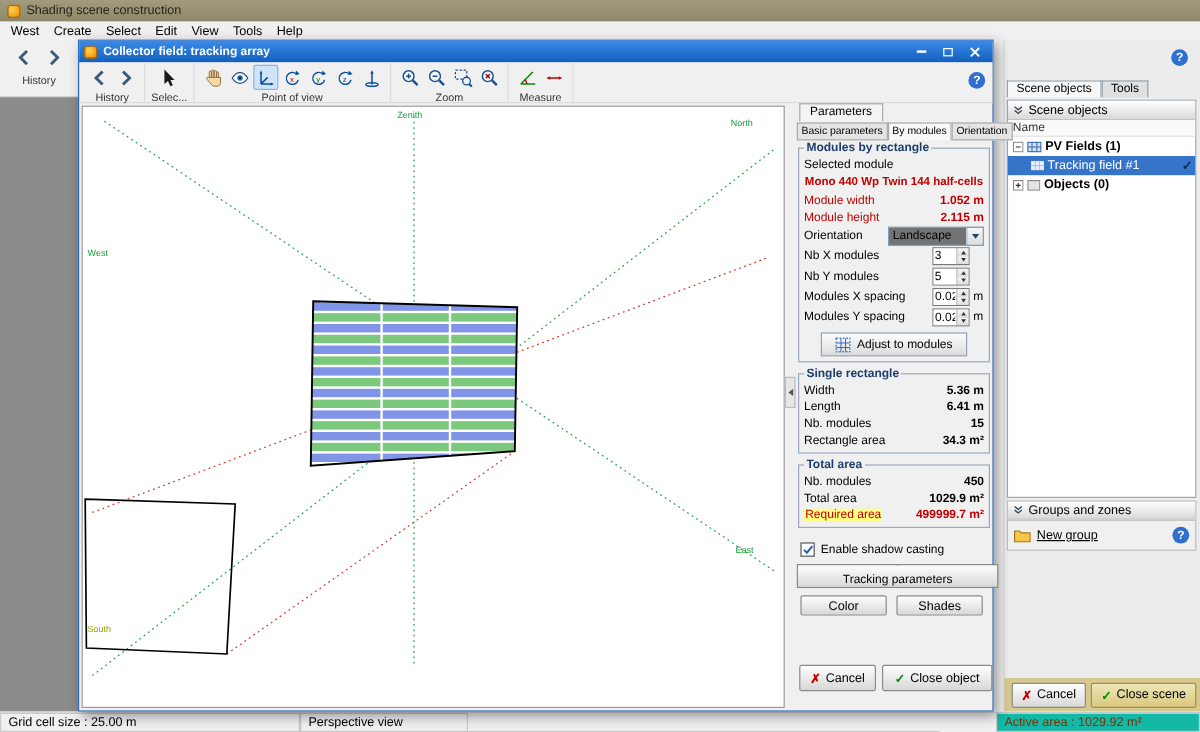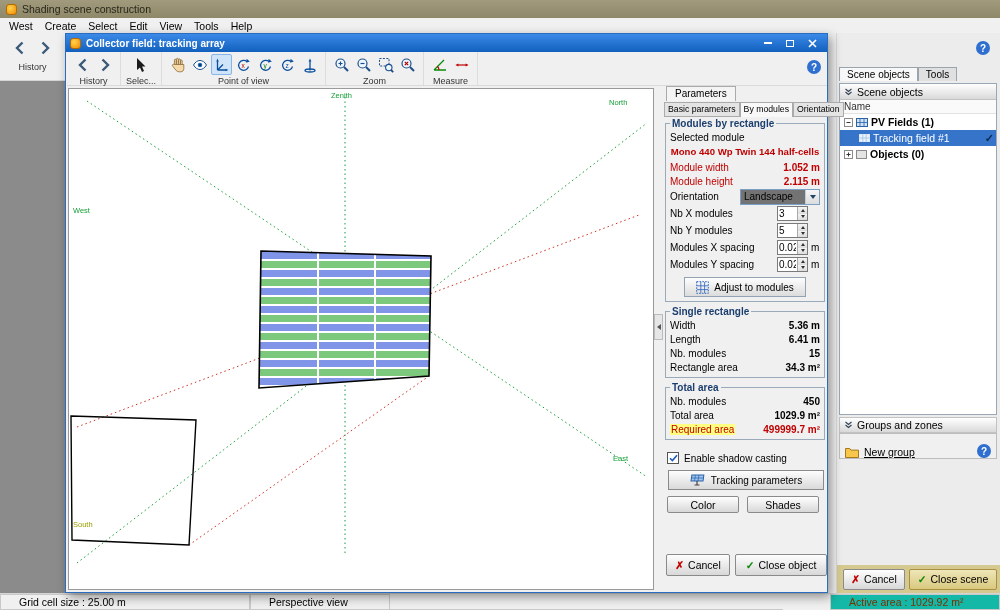--- a/index.html
+++ b/index.html
@@ -40,37 +40,37 @@
              padding:0 4px; font-size:10px; color:#333; }
   .trow { height:16px; display:flex; align-items:center; gap:3px; padding:0 2px 0 4px; font-size:10.5px; cursor:pointer; }
   .trow.bold { font-weight:bold; }
   .trow.sel { background:#3574c9; color:#fff; margin-left:0; }
   .trow.sel .check { margin-left:auto; color:#0b2b55; font-weight:bold; font-size:11px; }
   .indent { width:12px; }
   .gzhdr { position:absolute; left:2px; top:384px; width:158px; height:16px;
            background:linear-gradient(#ffffff,#d9d9d9); border:1px solid #c2c2c2; display:flex; align-items:center;
            gap:4px; padding:0 4px; font-size:10.5px; }
   .gzbox { position:absolute; left:2px; top:400px; width:158px; height:26px; border:1px solid #bdbdbd;
-           background:#f0f0f0; display:flex; align-items:flex-end; gap:5px; padding:0 5px; }
+           background:#f0f0f0; display:flex; align-items:center; gap:5px; padding:0 5px; }
   .gzbox .ng { text-decoration:underline; font-size:10.5px; cursor:pointer; }
   .gzbox .helpdot { margin-left:auto; }
   .rbottom { position:absolute; left:0; top:532px; width:164px; height:28px; background:#d6c98f;
              display:flex; align-items:center; justify-content:flex-end; gap:4px; padding:0 4px; }
 
   .pbtn { display:inline-flex; align-items:center; justify-content:center; gap:4px;
           border:1px solid #8a8a8a; background:linear-gradient(#fefefe,#d8d8d8); font-size:10.5px;
           border-radius:2px; cursor:pointer; }
   .pbtn .x { color:#c00000; font-weight:bold; }
   .pbtn .v { color:#0a8a0a; font-weight:bold; }
   .pbtn.gold { background:linear-gradient(#efe6b8,#d9c87e); border-color:#a89040; }
 
   
   .statusbar { position:absolute; left:0; top:593px; width:1000px; height:17px; background:#f0f0f0;
                border-top:1px solid #d5d5d5; display:flex; font-size:10.5px; }
-  .scell { border:1px solid #c9c9c9; display:flex; align-items:center; padding:0 18px; }
+  .scell { border:1px solid #c9c9c9; display:flex; align-items:center; padding:0 6px; }
   .scell.c1 { width:250px; }
   .scell.c2 { width:140px; }
   .sspacer { flex:1; border-bottom:1px solid #c9c9c9; }
   .scell.c3 { width:170px; background:#14b8a6; color:#7b3000;margin-left:47px; }
 
   
   .dialog { position:absolute; left:65px; top:33px; width:763px; height:560px; background:#f0f0f0;
             border:1px solid #2a6cc0; box-shadow:3px 4px 10px rgba(0,0,0,.4); }
   .dtitle { height:18px; background:linear-gradient(#3c8ae8,#1160bd); color:#fff; display:flex;
             align-items:center; gap:5px; padding:0 4px; font-size:10px; font-weight:bold; }
@@ -130,23 +130,23 @@
   .sparr i::before { content:""; border-left:2.5px solid transparent; border-right:2.5px solid transparent; }
   .sparr .up::before { border-bottom:3px solid #333; }
   .sparr .dn::before { border-top:3px solid #333; }
 
   .abtn { margin:4px auto 1px; width:122px; height:20px; display:flex; align-items:center; justify-content:center;
           gap:5px; background:linear-gradient(#fdfdfd,#dcdcdc); border:1px solid #93a3b3; font-size:10px;
           cursor:pointer; }
   .chkrow { display:flex; align-items:center; gap:5px; margin:12px 3px 6px; }
   .chk { width:12px; height:12px; background:#fff; border:1px solid #555; display:flex; align-items:center;
          justify-content:center; cursor:pointer; }
-  .trkbtn { width:156px; margin:0 auto; height:20px; display:flex; align-items:center; justify-content:center;
+  .trkbtn { width:168px; margin:0 auto; height:20px; display:flex; align-items:center; justify-content:center;
             gap:6px; background:linear-gradient(#fdfdfd,#d9d9d9); border:1px solid #8a8a8a; font-size:10px;
-            cursor:pointer; }
+            cursor:pointer;flex-direction:column; }
   .csrow { display:flex; gap:8px; margin:6px 3px 0; }
   .csrow .pbtn { width:72px; height:17px; }
   .dbtns { position:absolute; left:600px; top:520px; width:161px; display:flex; gap:5px; }
   .dbtns .pbtn { height:22px; }
   .dbtns .cancel { width:64px; }
   .dbtns .closeo { width:92px; }
 </style>
 </head>
 <body>
 

